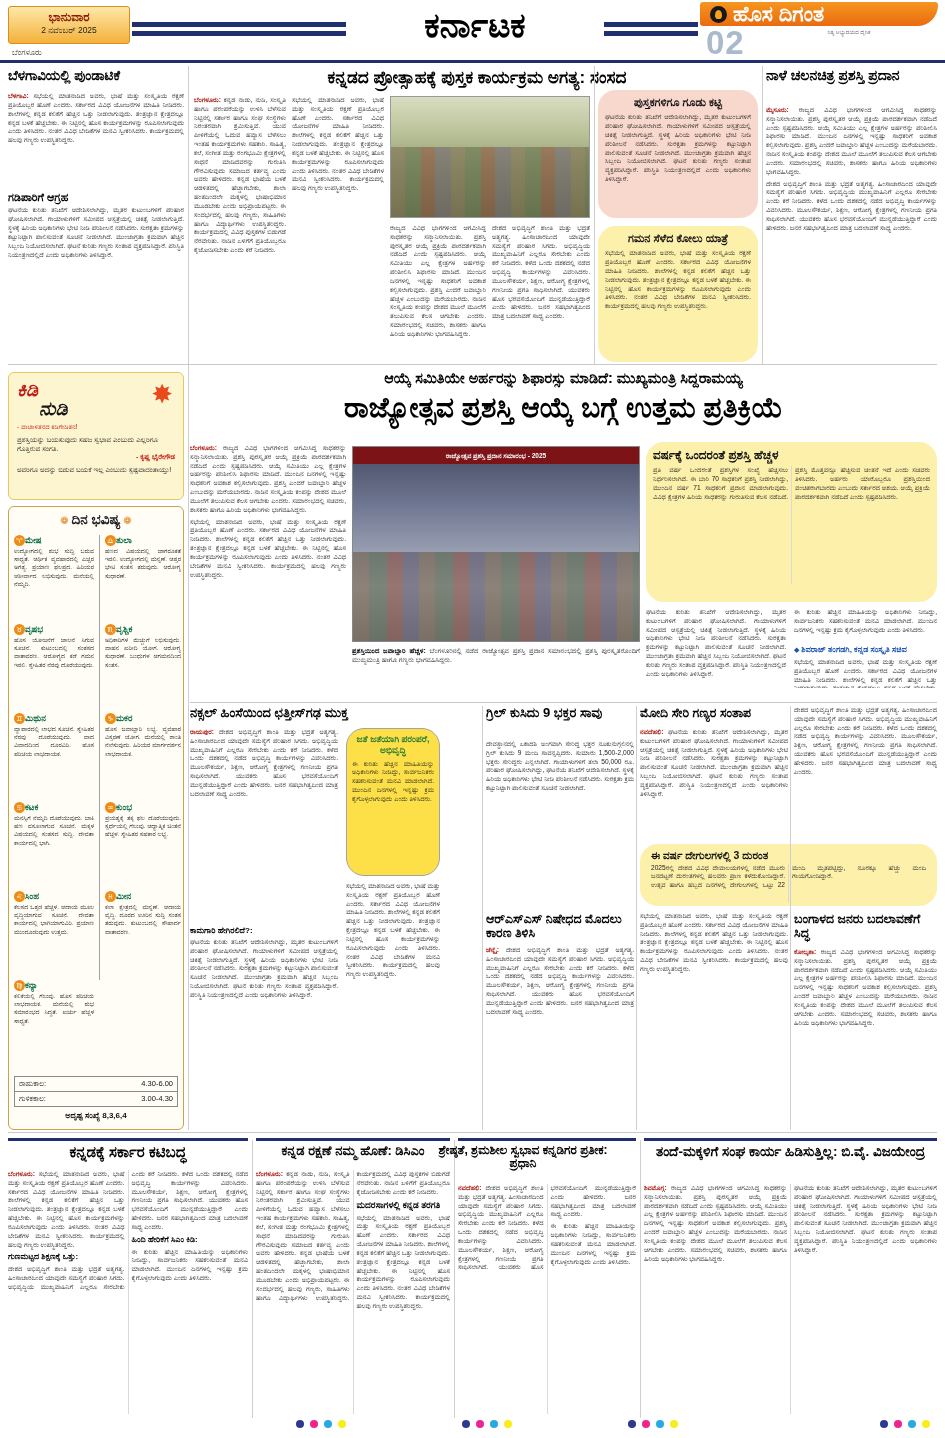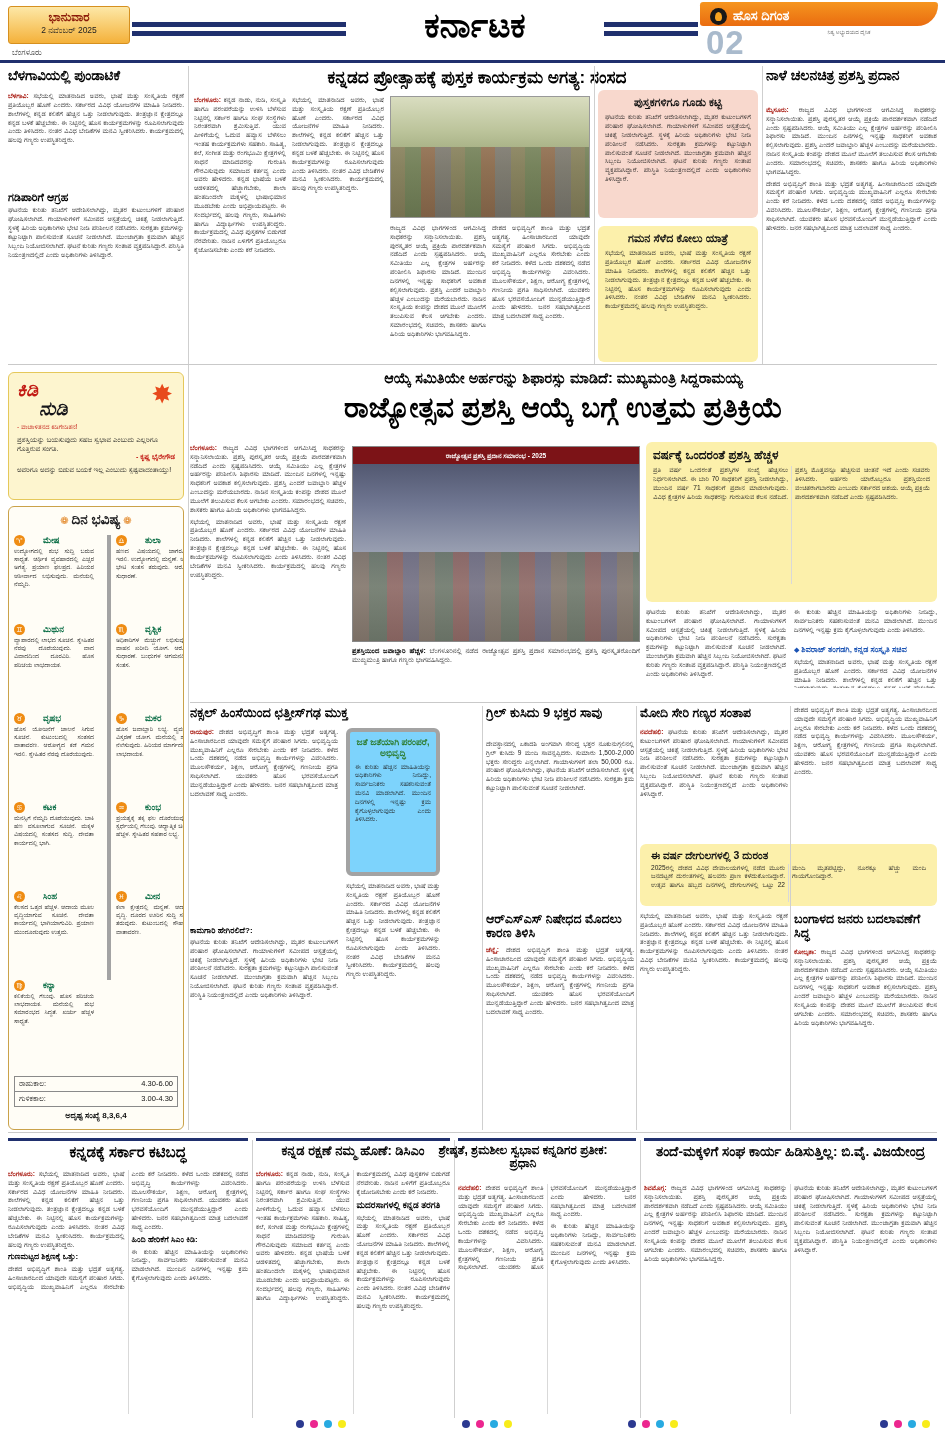--- a/index.html
+++ b/index.html
@@ -9,31 +9,31 @@
   .bt{font-size:6.6px;line-height:1.34;text-align:justify;color:#1c1c1c;overflow:hidden}
   .bt p{margin:0 0 3px}
   .dl{color:#a81910;font-weight:bold}
   .sub{font-weight:bold;font-size:8px;color:#000;margin:2px 0}
   .c2{column-count:2;column-gap:7px;column-rule:1px solid #d9d9d9}
   .hd{font-weight:bold;color:#000;line-height:1.12}
   .ctr{text-align:center}
   .vl{position:absolute;width:0;border-left:1px solid #cfcfcf}
   .hr{position:absolute;height:0;border-top:1px solid #c9c9c9}
   .navy{background:#20306e}
-  .box{border-radius:6px;padding:6px 7px;overflow:hidden;box-sizing:border-box}
+  .box{border-radius:18px;padding:6px 7px;overflow:hidden;box-sizing:border-box}
   .ybox{background:#fcf0ab}
   .pbox{background:#f8d8cd}
-  .gbox{background:#7dd3fc;border:4px solid #a3a3a3}
+  .gbox{background:#fde047;border:1px solid #a3a3a3}
   .boxtitle{font-weight:bold;font-size:11px;text-align:center;margin:0 0 4px;line-height:1.2}
   .datebox{background:linear-gradient(180deg,#fde8a7,#f4b13a);border:1px solid #d6901f;border-radius:3px;
            text-align:center;padding-top:3px}
   .datebox .day{font-size:12px;font-weight:bold;color:#8c1c0a}
   .datebox .dt{font-size:8.5px;color:#222;margin-top:1px}
   .logo{background:linear-gradient(180deg,#f6951f,#ea6c10);border-radius:4px 4px 26px 4px;
-        display:flex;gap:6px;padding:6px 10px;color:#fff;font-weight:bold;font-size:13px}
+        display:flex;align-items:center;gap:6px;padding:6px 10px;color:#fff;font-weight:bold;font-size:21px}
   .logoicon{width:17px;height:17px;border-radius:50%;background:#181818;display:inline-block;position:relative}
   .logoicon:after{content:"";position:absolute;left:5px;top:4px;width:7px;height:9px;border-radius:50% 50% 50% 50%/60% 60% 40% 40%;background:#f6a21f}
   .pageno{font-size:33px;font-weight:bold;color:#a9bacc;letter-spacing:1px}
   .photo1{background:linear-gradient(180deg,#d9ddc0 0%,#bcc49b 28%,#96a173 58%,#6e7a52 100%);border:1px solid #999}
   .photo1 .crowd{position:absolute;left:0;right:0;bottom:0;height:58%;
         background:repeating-linear-gradient(90deg,#7c6a4f 0 14px,#5d6b4a 14px 30px,#8a4a3a 30px 44px,#6b5d6e 44px 60px);opacity:.55}
   .photo2{background:linear-gradient(180deg,#464b63 0%,#707792 30%,#9aa0b2 55%,#bdbfc8 72%,#8d8e97 100%);border:1px solid #888}
   .photo2 .banner{position:absolute;left:0;right:0;top:0;height:17px;background:#7c1317;color:#fff;
         font-size:6.5px;text-align:center;line-height:17px;font-weight:bold}
   .photo2 .crowd{position:absolute;left:0;right:0;bottom:0;height:46%;
@@ -47,21 +47,21 @@
   .kidi2{font-size:19px;font-weight:bold;color:#15151a;font-style:italic;margin-left:22px;margin-top:-3px}
   .kstar{position:absolute;right:10px;top:6px;font-size:26px;color:#e84a1c}
   .knote{font-size:6.6px;color:#c21a14;margin-top:3px}
   .kq{font-size:7px;color:#181818;margin-top:4px;line-height:1.3}
   .ka{font-size:7px;color:#c21a14;font-weight:bold;text-align:right}
   .horo{border:1.5px solid #caa24a;border-radius:6px;padding:4px 5px;overflow:hidden;background:#fffdf6}
   .horotitle{font-size:13.5px;font-weight:bold;text-align:center;color:#19191c;margin:1px 0 4px}
   .horotitle .orn{color:#e07b12;font-size:10px}
   .zcol{position:absolute;top:28px;width:80px}
   .zcell{height:87px;overflow:hidden;margin-bottom:2px}
-  .zhead{display:flex;align-items:flex-end;gap:18px;margin-bottom:1px}
+  .zhead{display:flex;align-items:flex-end;gap:0;margin-bottom:1px}
   .zicon{width:11px;height:11px;border-radius:50%;background:#ef8c13;color:#fff;font-size:7px;
          display:inline-flex;align-items:center;justify-content:center;flex:0 0 auto}
   .zname{font-size:8.5px;font-weight:bold;color:#0b6e46}
   .ztext{font-size:6.2px;line-height:1.32;text-align:justify;color:#222}
   .rahu{border:1px solid #8a8a8a;margin-top:3px}
   .rahurow{display:flex;justify-content:space-between;font-size:7.5px;padding:2px 4px;border-bottom:1px solid #8a8a8a}
   .rahurow:last-child{border-bottom:none}
   .rahurow .lab{font-weight:normal}
   .lucky{font-size:8px;font-weight:bold;text-align:center;margin-top:4px}
   .dots{position:absolute;top:1420px;display:flex;gap:6px}
@@ -155,55 +155,55 @@
     <div class="zcol" style="left:5px">
       <div class="zcell">
           <div class="zhead">
             <span class="zicon">♈</span>
             <span class="zname">ಮೇಷ</span>
           </div>
           <div class="ztext">ಉದ್ಯೋಗದಲ್ಲಿ ಶುಭ ಸುದ್ದಿ ಬರುವ ಸಾಧ್ಯತೆ. ಆರ್ಥಿಕ ವ್ಯವಹಾರದಲ್ಲಿ ಎಚ್ಚರ ಅಗತ್ಯ. ಪ್ರಯಾಣ ಫಲಪ್ರದ. ಹಿರಿಯರ ಆಶೀರ್ವಾದ ಲಭಿಸುವುದು. ಮನೆಯಲ್ಲಿ ನೆಮ್ಮದಿ.</div>
         </div>
       <div class="zcell">
           <div class="zhead">
+            <span class="zicon">♉</span>
+            <span class="zname">ವೃಷಭ</span>
+          </div>
+          <div class="ztext">ಹೊಸ ಯೋಜನೆಗೆ ಚಾಲನೆ ಸಿಗುವ ಸೂಚನೆ. ಕುಟುಂಬದಲ್ಲಿ ಸಂತಸದ ವಾತಾವರಣ. ಆರೋಗ್ಯದ ಕಡೆ ಗಮನ ಇರಲಿ. ಸ್ನೇಹಿತರ ನೆರವು ದೊರೆಯುವುದು.</div>
+        </div>
+      <div class="zcell">
+          <div class="zhead">
             <span class="zicon">♊</span>
             <span class="zname">ಮಿಥುನ</span>
           </div>
           <div class="ztext">ವ್ಯಾಪಾರದಲ್ಲಿ ಲಾಭದ ಸೂಚನೆ. ಸ್ನೇಹಿತರ ನೆರವು ದೊರೆಯುವುದು. ವಾದ ವಿವಾದದಿಂದ ದೂರವಿರಿ. ಹೊಸ ಪರಿಚಯ ಲಾಭದಾಯಕ.</div>
         </div>
       <div class="zcell">
           <div class="zhead">
-            <span class="zicon">♉</span>
-            <span class="zname">ವೃಷಭ</span>
-          </div>
-          <div class="ztext">ಹೊಸ ಯೋಜನೆಗೆ ಚಾಲನೆ ಸಿಗುವ ಸೂಚನೆ. ಕುಟುಂಬದಲ್ಲಿ ಸಂತಸದ ವಾತಾವರಣ. ಆರೋಗ್ಯದ ಕಡೆ ಗಮನ ಇರಲಿ. ಸ್ನೇಹಿತರ ನೆರವು ದೊರೆಯುವುದು.</div>
-        </div>
-      <div class="zcell">
-          <div class="zhead">
             <span class="zicon">♋</span>
             <span class="zname">ಕಟಕ</span>
           </div>
           <div class="ztext">ಮನಸ್ಸಿಗೆ ನೆಮ್ಮದಿ ದೊರೆಯುವುದು. ಬಾಕಿ ಹಣ ವಸೂಲಾಗುವ ಸೂಚನೆ. ಮಕ್ಕಳ ವಿಷಯದಲ್ಲಿ ಸಂತಸದ ಸುದ್ದಿ. ದೇವತಾ ಕಾರ್ಯದಲ್ಲಿ ಭಾಗಿ.</div>
         </div>
       <div class="zcell">
           <div class="zhead">
             <span class="zicon">♌</span>
             <span class="zname">ಸಿಂಹ</span>
           </div>
           <div class="ztext">ಕೆಲಸದ ಒತ್ತಡ ಹೆಚ್ಚಳ. ಆದಾಯ ಮೂಲ ವೃದ್ಧಿಯಾಗುವ ಸೂಚನೆ. ದೇವತಾ ಕಾರ್ಯದಲ್ಲಿ ಭಾಗಿಯಾಗುವಿರಿ. ಪ್ರಯಾಣ ಮುಂದೂಡುವುದು ಉತ್ತಮ.</div>
         </div>
       <div class="zcell">
           <div class="zhead">
             <span class="zicon">♍</span>
             <span class="zname">ಕನ್ಯಾ</span>
           </div>
           <div class="ztext">ಕಲಿಕೆಯಲ್ಲಿ ಗೆಲುವು. ಹೊಸ ಪರಿಚಯ ಲಾಭದಾಯಕ. ಮನೆಯಲ್ಲಿ ಶುಭ ಸಮಾರಂಭದ ಸಿದ್ಧತೆ. ಖರ್ಚು ಹೆಚ್ಚಳ ಸಾಧ್ಯತೆ.</div>
         </div>
     </div>
-    <div class="zcol" style="left:98px;border-left:4px solid #a3a3a3;padding-left:5px;width:76px">
+    <div class="zcol" style="left:90px;border-left:1px solid #a3a3a3;padding-left:5px;width:76px">
       <div class="zcell">
           <div class="zhead">
             <span class="zicon">♎</span>
             <span class="zname">ತುಲಾ</span>
           </div>
           <div class="ztext">ಹಣದ ವಿಷಯದಲ್ಲಿ ಜಾಗರೂಕತೆ ಇರಲಿ. ಉದ್ಯೋಗದಲ್ಲಿ ಮನ್ನಣೆ. ಆಪ್ತರ ಭೇಟಿ ಸಂತಸ ತರುವುದು. ಆರೋಗ್ಯ ಸುಧಾರಣೆ.</div>
         </div>
       <div class="zcell">
           <div class="zhead">
             <span class="zicon">♏</span>

